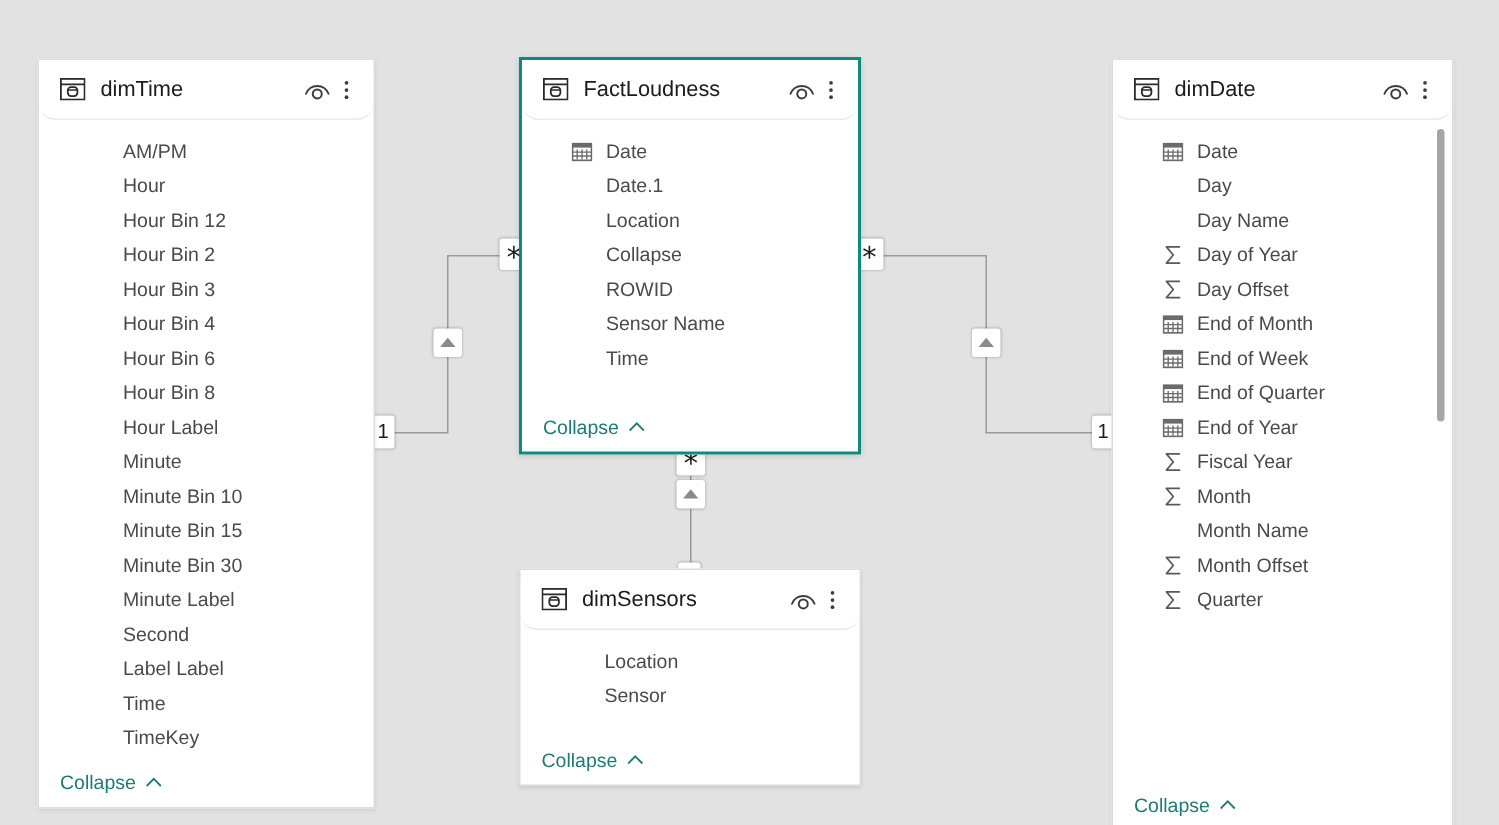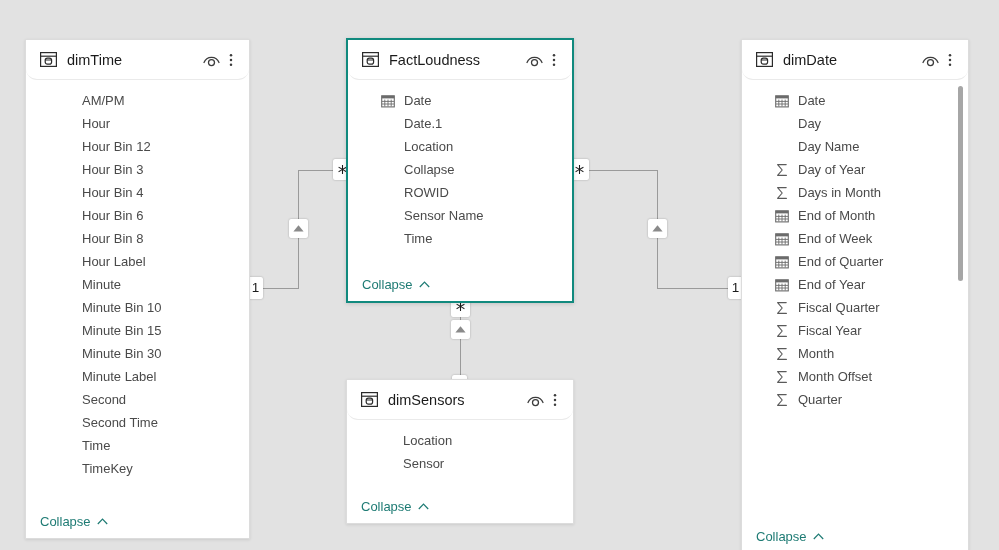--- a/index.html
+++ b/index.html
@@ -215,20 +215,24 @@
         <div class="field-row">
           <span class="field-icon"></span>
           <span class="field-label">Hour</span>
         </div>
         <div class="field-row">
           <span class="field-icon"></span>
           <span class="field-label">Hour Bin 12</span>
         </div>
         <div class="field-row">
           <span class="field-icon"></span>
+          <span class="field-label">Hour Bin 2</span>
+        </div>
+        <div class="field-row">
+          <span class="field-icon"></span>
           <span class="field-label">Hour Bin 3</span>
         </div>
         <div class="field-row">
           <span class="field-icon"></span>
           <span class="field-label">Hour Bin 4</span>
         </div>
         <div class="field-row">
           <span class="field-icon"></span>
           <span class="field-label">Hour Bin 6</span>
         </div>
@@ -259,21 +263,21 @@
         <div class="field-row">
           <span class="field-icon"></span>
           <span class="field-label">Minute Label</span>
         </div>
         <div class="field-row">
           <span class="field-icon"></span>
           <span class="field-label">Second</span>
         </div>
         <div class="field-row">
           <span class="field-icon"></span>
-          <span class="field-label">Second Time</span>
+          <span class="field-label">Label Label</span>
         </div>
         <div class="field-row">
           <span class="field-icon"></span>
           <span class="field-label">Time</span>
         </div>
         <div class="field-row">
           <span class="field-icon"></span>
           <span class="field-label">TimeKey</span>
         </div>
       </div>
@@ -422,21 +426,21 @@
             </svg>
           </span>
           <span class="field-label">Day of Year</span>
         </div>
         <div class="field-row">
           <span class="field-icon">
             <svg width="14" height="14" viewBox="0 0 14 14" aria-hidden="true">
               <path d="M11.2 1.6 H2.6 L7.2 7.0 L2.6 12.4 H11.4" fill="none" stroke="#5a5a5a" stroke-width="1.15" stroke-linecap="round" stroke-linejoin="round"></path>
             </svg>
           </span>
-          <span class="field-label">Days in Month</span>
+          <span class="field-label">Day Offset</span>
         </div>
         <div class="field-row">
           <span class="field-icon">
             <svg width="14" height="14" viewBox="0 0 14 14" aria-hidden="true">
               <rect x="0.7" y="1.8" width="12.6" height="11.1" fill="none" stroke="#6b6b6b" stroke-width="1.1"></rect>
               <rect x="0.7" y="1.8" width="12.6" height="2.6" fill="#6b6b6b"></rect>
               <line x1="3.8" y1="5.6" x2="3.8" y2="12.4" stroke="#6b6b6b" stroke-width="0.9"></line>
               <line x1="7.0" y1="5.6" x2="7.0" y2="12.4" stroke="#6b6b6b" stroke-width="0.9"></line>
               <line x1="10.2" y1="5.6" x2="10.2" y2="12.4" stroke="#6b6b6b" stroke-width="0.9"></line>
               <line x1="1.0" y1="7.4" x2="13.0" y2="7.4" stroke="#6b6b6b" stroke-width="0.9"></line>
@@ -486,37 +490,33 @@
             </svg>
           </span>
           <span class="field-label">End of Year</span>
         </div>
         <div class="field-row">
           <span class="field-icon">
             <svg width="14" height="14" viewBox="0 0 14 14" aria-hidden="true">
               <path d="M11.2 1.6 H2.6 L7.2 7.0 L2.6 12.4 H11.4" fill="none" stroke="#5a5a5a" stroke-width="1.15" stroke-linecap="round" stroke-linejoin="round"></path>
             </svg>
           </span>
-          <span class="field-label">Fiscal Quarter</span>
+          <span class="field-label">Fiscal Year</span>
         </div>
         <div class="field-row">
           <span class="field-icon">
             <svg width="14" height="14" viewBox="0 0 14 14" aria-hidden="true">
               <path d="M11.2 1.6 H2.6 L7.2 7.0 L2.6 12.4 H11.4" fill="none" stroke="#5a5a5a" stroke-width="1.15" stroke-linecap="round" stroke-linejoin="round"></path>
             </svg>
           </span>
-          <span class="field-label">Fiscal Year</span>
-        </div>
-        <div class="field-row">
-          <span class="field-icon">
-            <svg width="14" height="14" viewBox="0 0 14 14" aria-hidden="true">
-              <path d="M11.2 1.6 H2.6 L7.2 7.0 L2.6 12.4 H11.4" fill="none" stroke="#5a5a5a" stroke-width="1.15" stroke-linecap="round" stroke-linejoin="round"></path>
-            </svg>
-          </span>
           <span class="field-label">Month</span>
+        </div>
+        <div class="field-row">
+          <span class="field-icon"></span>
+          <span class="field-label">Month Name</span>
         </div>
         <div class="field-row">
           <span class="field-icon">
             <svg width="14" height="14" viewBox="0 0 14 14" aria-hidden="true">
               <path d="M11.2 1.6 H2.6 L7.2 7.0 L2.6 12.4 H11.4" fill="none" stroke="#5a5a5a" stroke-width="1.15" stroke-linecap="round" stroke-linejoin="round"></path>
             </svg>
           </span>
           <span class="field-label">Month Offset</span>
         </div>
         <div class="field-row">

